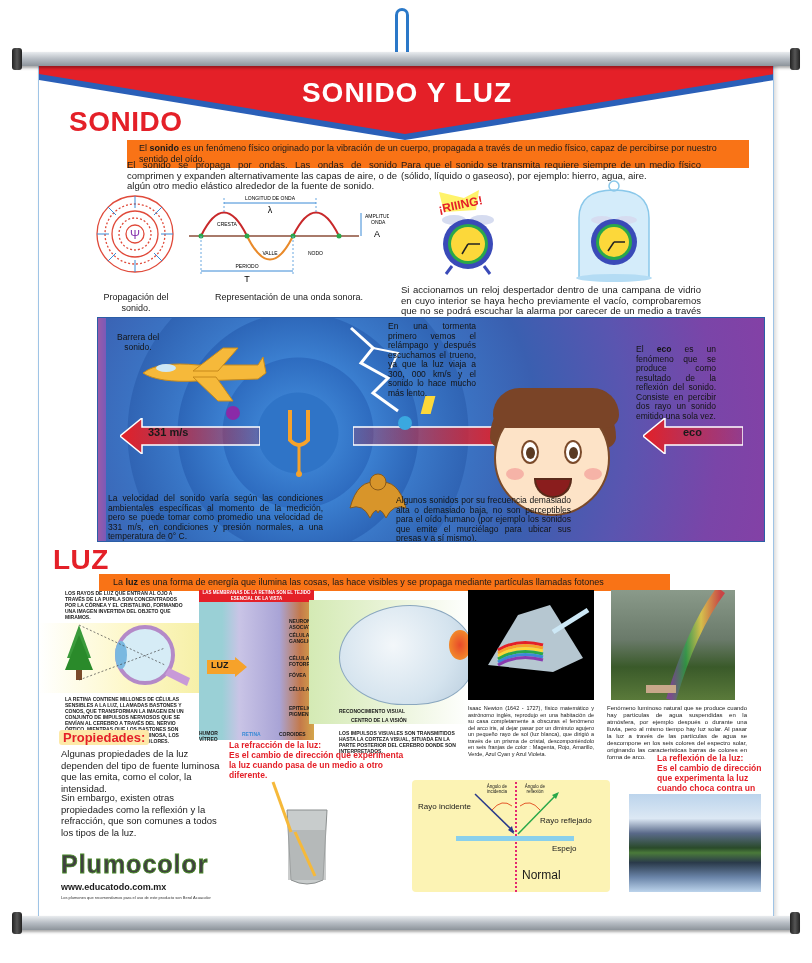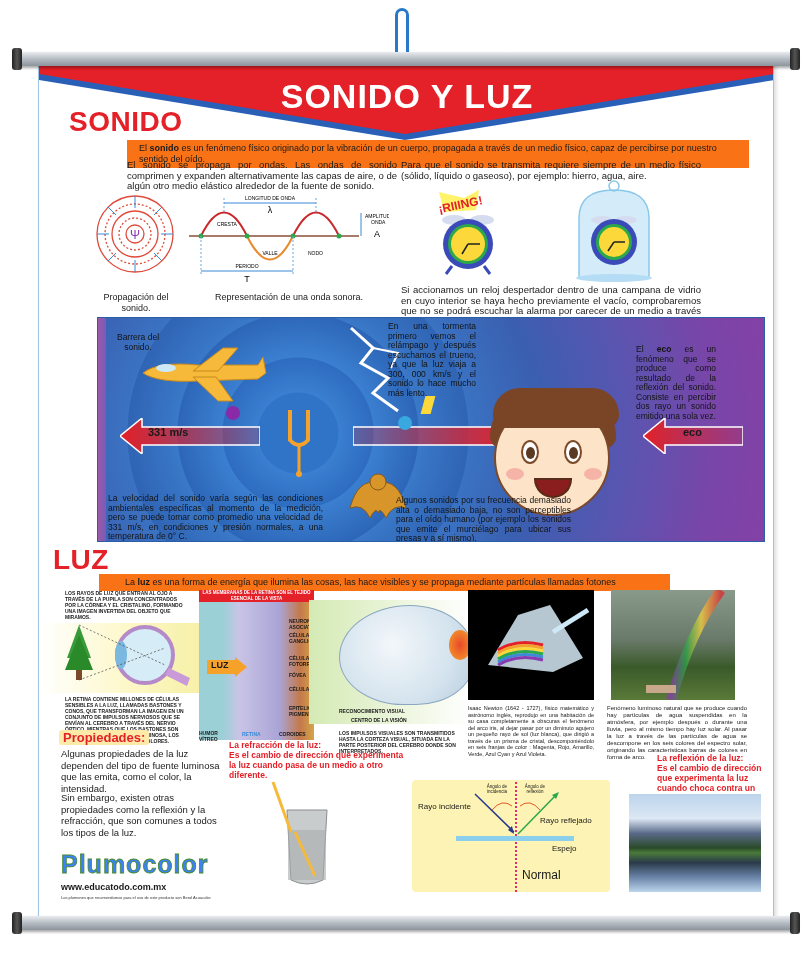--- a/index.html
+++ b/index.html
@@ -10,21 +10,21 @@
   .rod { position: absolute; left: 14px; width: 784px; height: 14px; background: linear-gradient(#e9ecef, #b6bcc3 50%, #8d949b); border-radius: 3px; box-shadow: 0 2px 3px rgba(0,0,0,.35); z-index: 5; }
   .rod.top { top: 52px; }
   .rod.bottom { top: 916px; }
   .rod-cap { position: absolute; top: -4px; width: 10px; height: 22px; background: linear-gradient(90deg,#222,#555,#222); border-radius: 3px; }
   .rod-cap.l { left: -2px; } .rod-cap.r { right: -2px; }
 
   .sheet { position: absolute; left: 38px; top: 60px; width: 736px; height: 858px; background: #fff; border-left: 1px solid #9fc4e6; border-right: 1px solid #9fc4e6; box-shadow: 2px 0 4px rgba(0,0,0,.15); overflow: hidden; }
 
   .banner { position: absolute; left: 0; top: 0; width: 736px; height: 80px; }
   .banner svg { position: absolute; left: 0; top: 0; }
-  .banner-title { position: absolute; left: 0; width: 100%; top: 17px; text-align: center; color: #fff; font-size: 34px; font-weight: bold; letter-spacing: 1px; }
+  .banner-title { position: absolute; left: 0; width: 100%; top: 17px; text-align: center; color: #fff; font-size: 28px; font-weight: bold; letter-spacing: 1px; }
 
   .section-title { position: absolute; color: #e42028; font-weight: bold; font-size: 28px; font-family: "Liberation Sans", sans-serif; letter-spacing: .5px; }
   .yellow-bar { position: absolute; background: #f97316; font-size: 9px; padding: 3px 6px 3px 12px; line-height: 11px; margin-left: 46px; }
   .yellow-bar b { font-weight: bold; }
 
   .p { position: absolute; font-size: 9.5px; line-height: 10.5px; text-align: justify; }
   .caption { position: absolute; font-size: 9px; text-align: center; line-height: 11px; }
   .tiny { position: absolute; font-size: 5.5px; line-height: 6.5px; text-align: justify; }
   .tiny-caps { position: absolute; font-size: 5px; line-height: 6px; font-weight: bold; text-transform: uppercase; }
 
@@ -241,21 +241,21 @@
     <svg style="position:absolute;left:250px;top:150px" width="60" height="60">
       <path d="M30,15 Q10,10 2,40 Q15,35 22,50 Q28,38 30,45 Q32,38 38,50 Q45,35 58,40 Q50,10 30,15 Z" fill="#d8952a" stroke="#8a5a1a"></path>
       <circle cx="30" cy="14" r="8" fill="#d8952a" stroke="#8a5a1a"></circle>
     </svg>
 
     <div class="p" style="left:10px;top:176px;width:215px;">La velocidad del sonido varía según las condiciones ambientales específicas al momento de la medición, pero se puede tomar como promedio una velocidad de 331 m/s, en condiciones y presión normales, a una temperatura de 0° C.</div>
     <div class="p" style="left:298px;top:178px;width:175px;">Algunos sonidos por su frecuencia demasiado alta o demasiado baja, no son perceptibles para el oído humano (por ejemplo los sonidos que emite el murciélago para ubicar sus presas y a sí mismo).</div>
   </div>
 
   <div class="section-title" style="left:14px;top:484px;">LUZ</div>
-  <div class="yellow-bar" style="left:14px;top:514px;width:571px;padding-left:26px;"><span>La </span><b>luz</b><span> es una forma de energía que ilumina las cosas, las hace visibles y se propaga mediante partículas llamadas fotones</span></div>
+  <div class="yellow-bar" style="left:14px;top:514px;width:571px;padding-left:14px;"><span>La </span><b>luz</b><span> es una forma de energía que ilumina las cosas, las hace visibles y se propaga mediante partículas llamadas fotones</span></div>
 
   <div style="position:absolute;left:0;top:563px;width:160px;height:70px;background:linear-gradient(90deg,#fff 0,#fdf7c4 60%,#f6f0a8 100%);"></div>
 
   <div class="tiny-caps" style="left:26px;top:530px;width:120px;">Los rayos de luz que entran al ojo a través de la pupila son concentrados por la córnea y el cristalino, formando una imagen invertida del objeto que miramos.</div>
 
   <svg style="position:absolute;left:26px;top:560px" width="130" height="70">
     <polygon points="14,5 2,38 26,38" fill="#3a9a3a"></polygon>
       <polygon points="14,15 0,50 28,50" fill="#2a8a2a"></polygon>
     <rect x="11" y="50" width="6" height="10" fill="#7a4a2a"></rect>
     <circle cx="80" cy="35" r="28" fill="#d6ecf6" stroke="#b48ac8" stroke-width="4"></circle>
@@ -359,18 +359,18 @@
     <div style="position:absolute;left:110px;top:88px;font-size:12px;">Normal</div>
   </div>
 
   <div class="red-caption" style="left:590px;top:693px;width:120px;margin-left:28px;">
     <div>La reflexión de la luz:</div>
     <div>Es el cambio de dirección que experimenta la luz cuando choca contra un cuerpo.</div>
   </div>
   <div class="photo" style="left:590px;top:734px;width:132px;height:98px;background:linear-gradient(#bcd4ec 0,#dce8f4 25%,#5a6a8a 40%,#2a4a2a 55%,#4a7a3a 60%,#2a3a4a 70%,#6a84a8 85%,#bcd4ec 100%);"></div>
 
   <div class="logo">
-    <span style="color:#3b82f6">Plumocolor</span>
+    <span style="color:#404040">Plumocolor</span>
   </div>
   <div style="position:absolute;left:22px;top:822px;font-size:9px;font-weight:bold;">www.educatodo.com.mx</div>
   <div style="position:absolute;left:22px;top:835px;font-size:4px;color:#333;">Los plumones que recomendamos para el uso de este producto son Berol Acuacolor</div>
 
 </div>
 
 </body></html>

